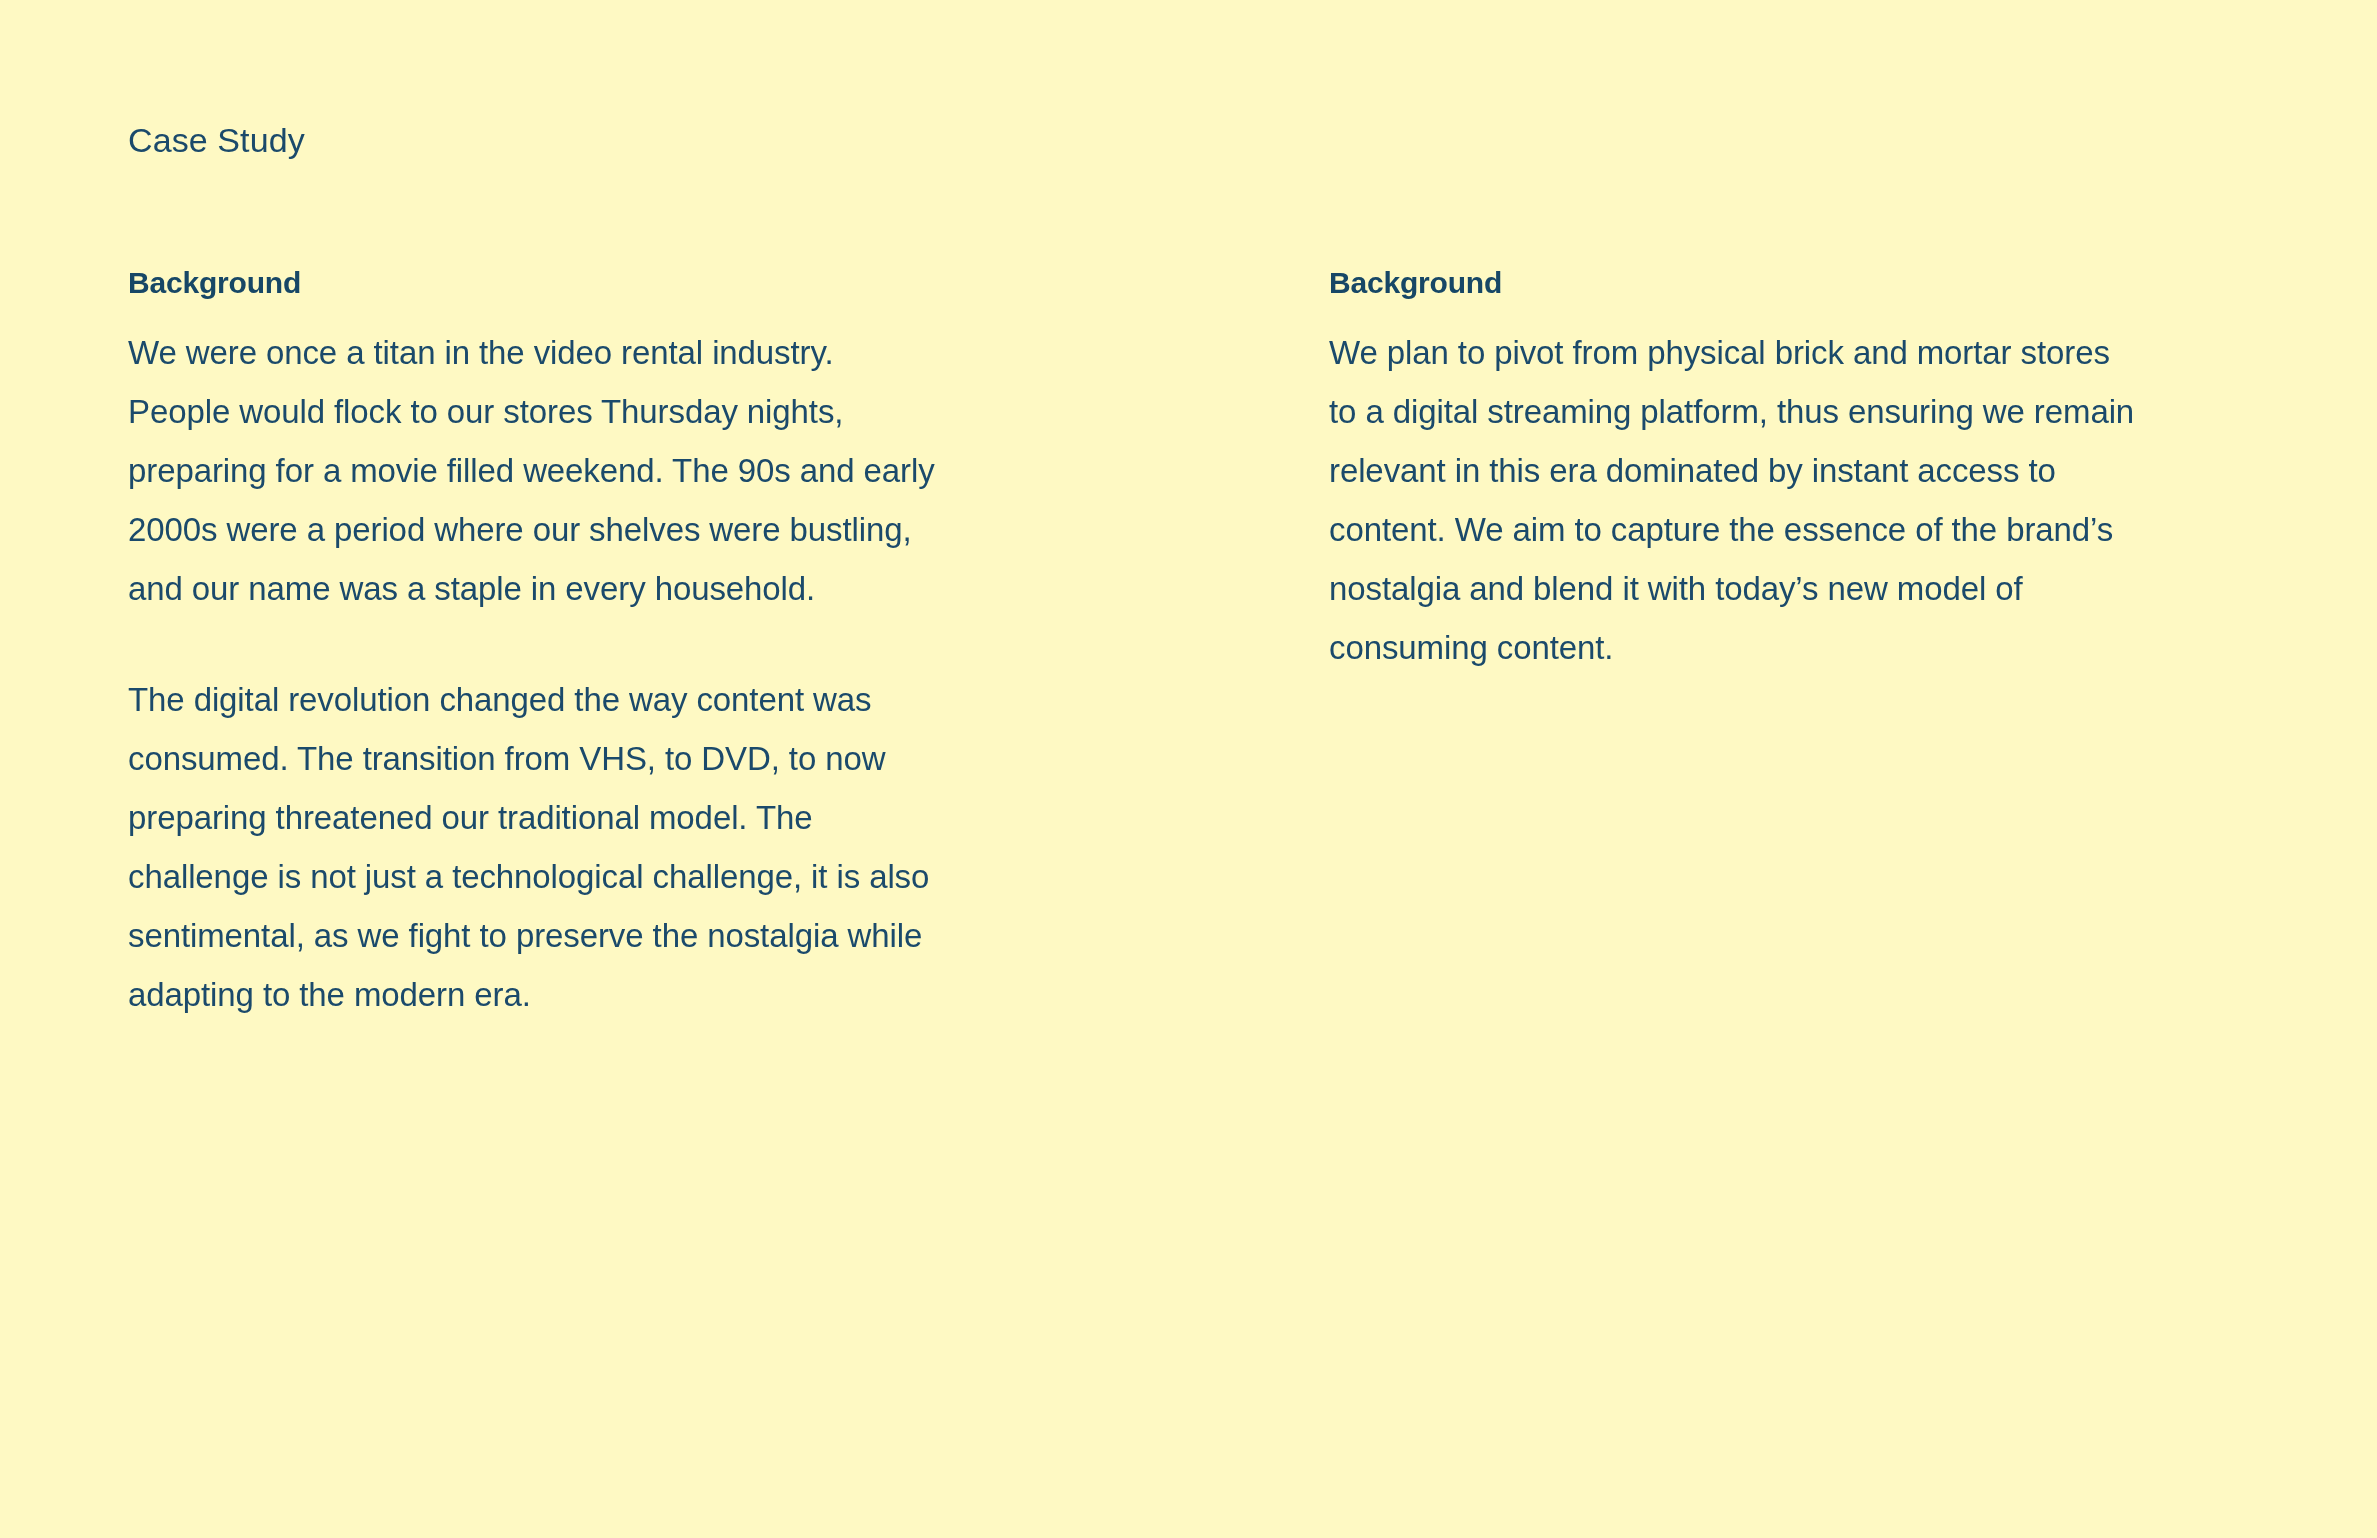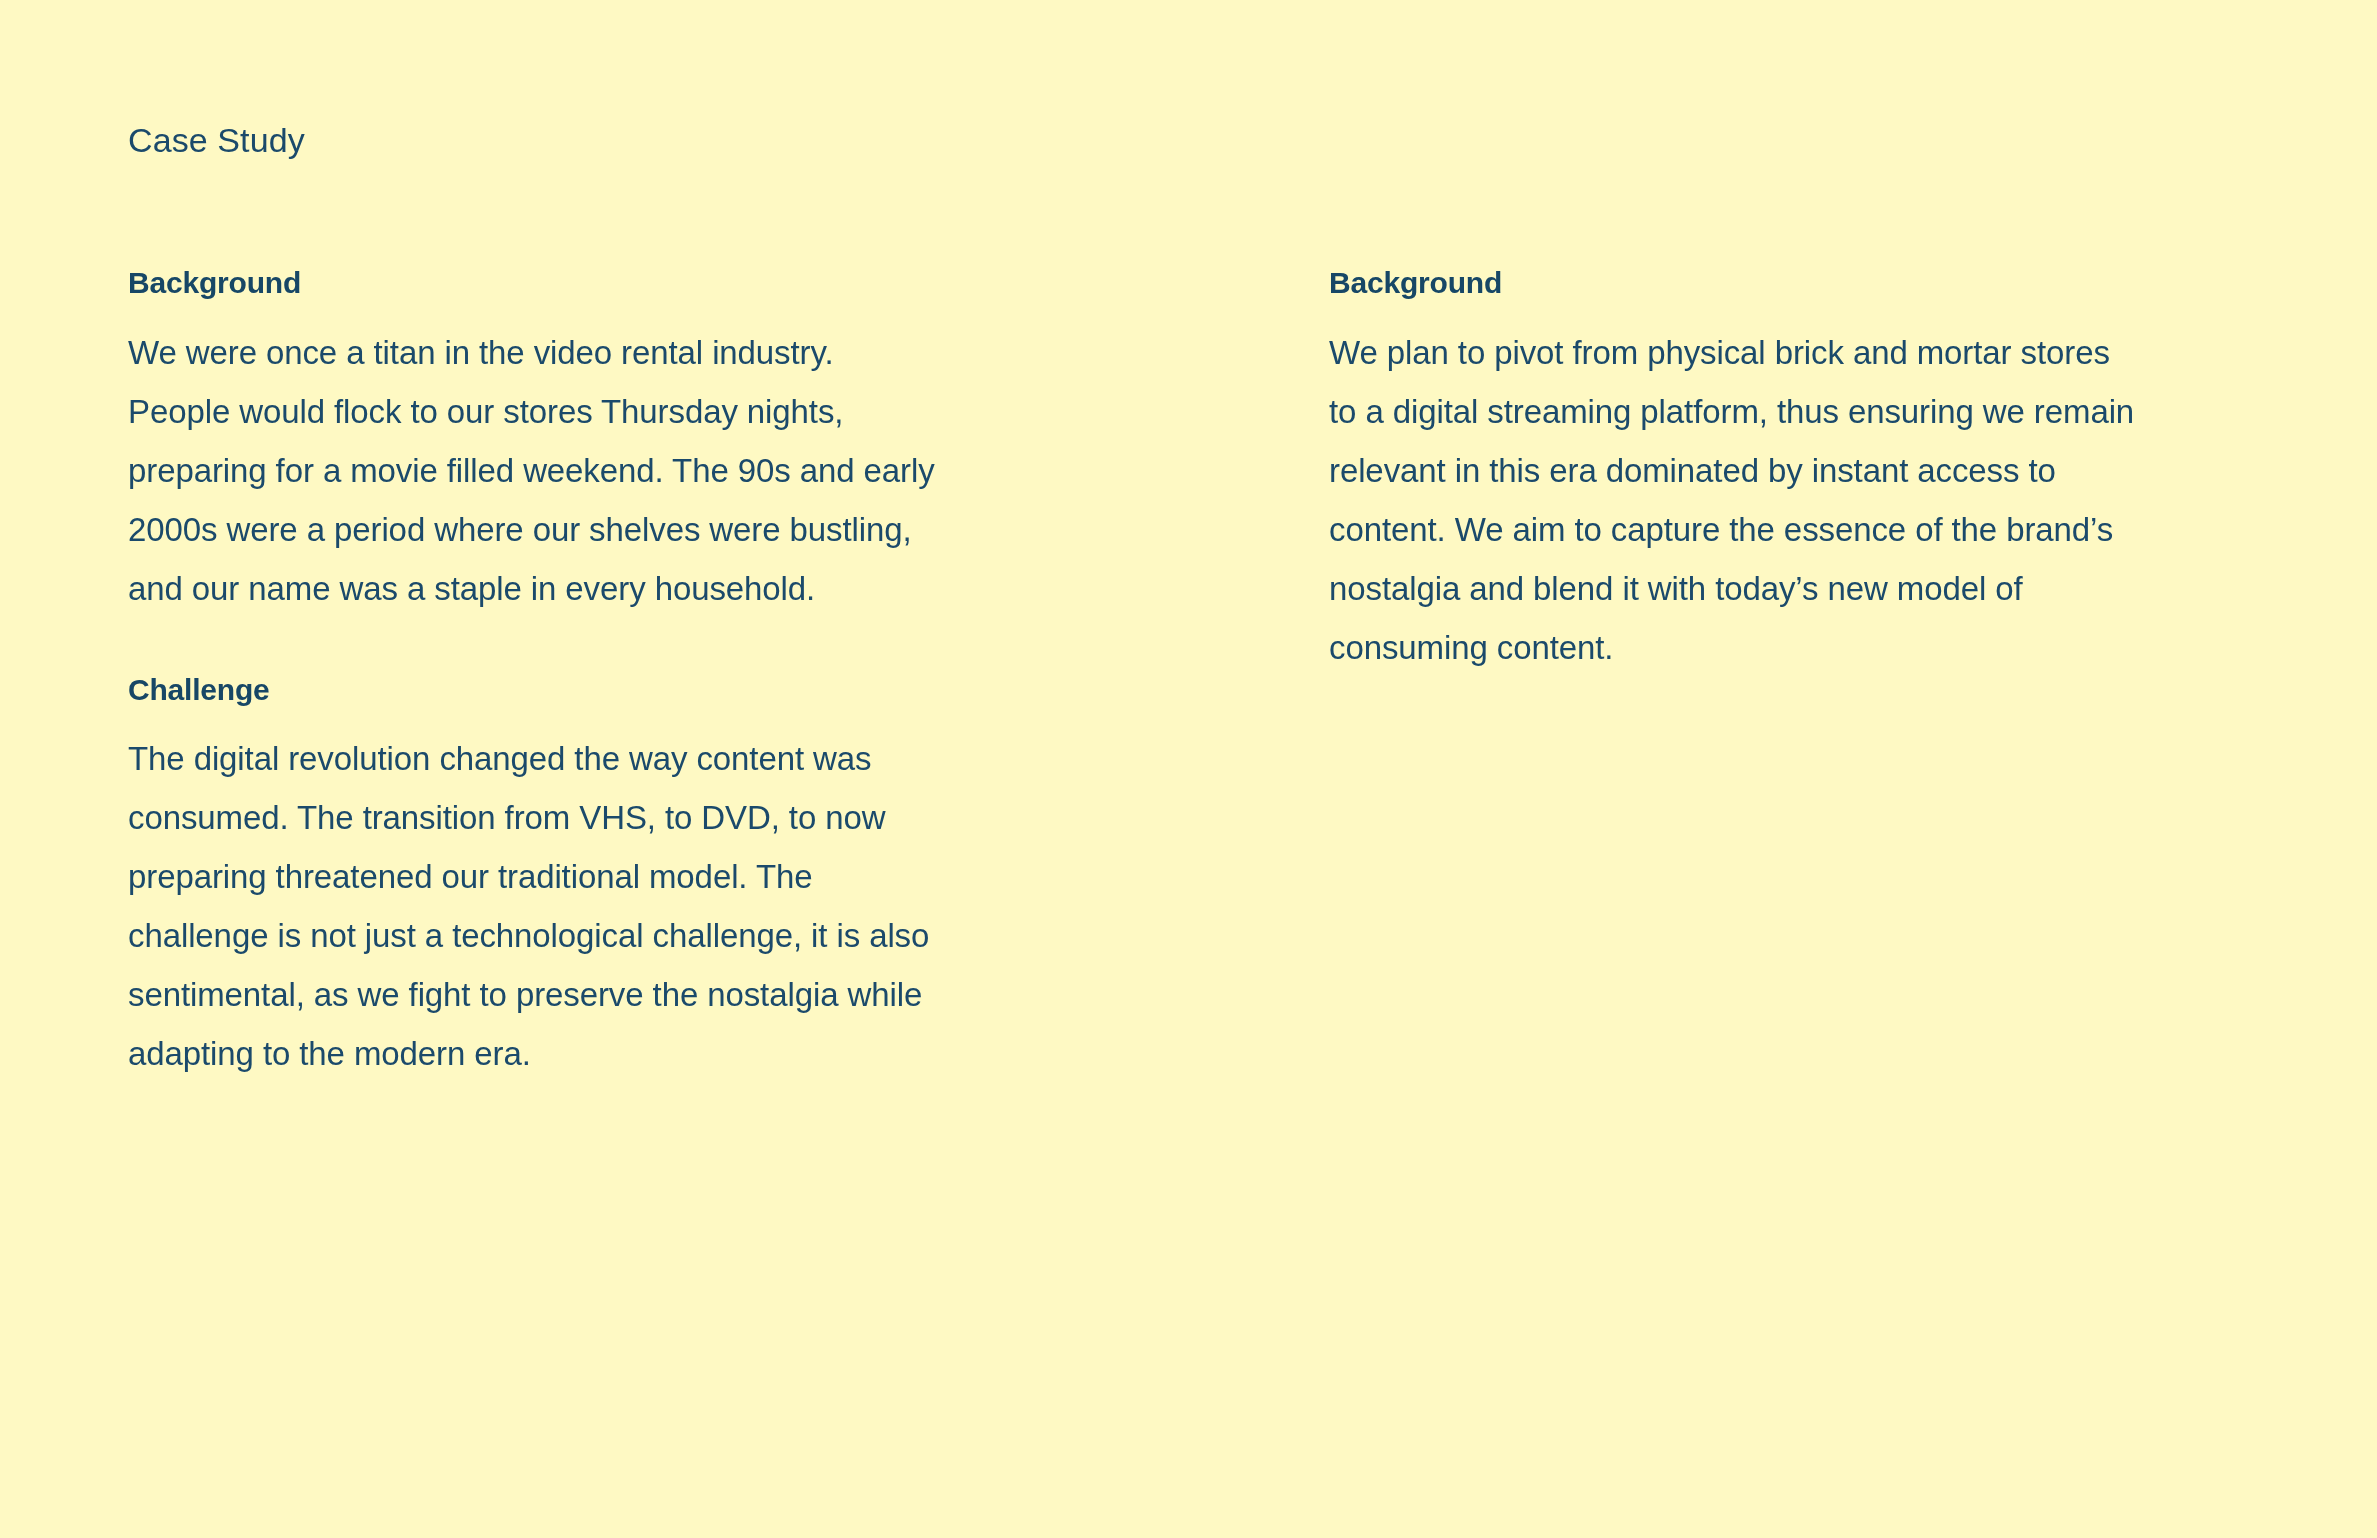--- a/index.html
+++ b/index.html
@@ -84,21 +84,20 @@
   <div class="columns">
 
     <div class="column">
 
       <div class="section">
         <h2 class="section-heading">Background</h2>
         <p class="section-body">We were once a titan in the video rental industry. People would flock to our stores Thursday nights, preparing for a movie filled weekend. The 90s and early 2000s were a period where our shelves were bustling, and our name was a staple in every household.</p>
       </div>
 
       <div class="section">
-        <h2 class="section-heading">Challenge</h2>
         <p class="section-body">The digital revolution changed the way content was consumed. The transition from VHS, to DVD, to now preparing threatened our traditional model. The challenge is not just a technological challenge, it is also sentimental, as we fight to preserve the nostalgia while adapting to the modern era.</p>
       </div>
 
     </div>
 
     <div class="column">
 
       <div class="section">
         <h2 class="section-heading">Background</h2>
         <p class="section-body">We plan to pivot from physical brick and mortar stores to a digital streaming platform, thus ensuring we remain relevant in this era dominated by instant access to content. We aim to capture the essence of the brand’s nostalgia and blend it with today’s new model of consuming content.</p>

